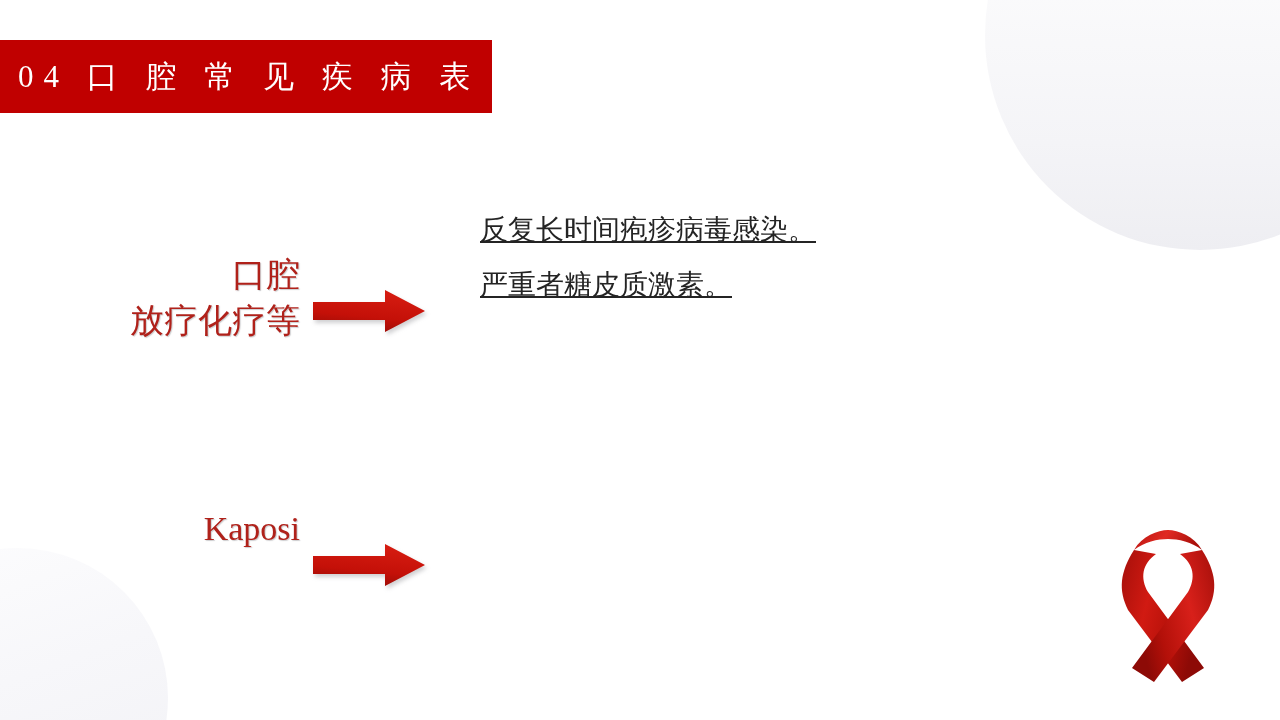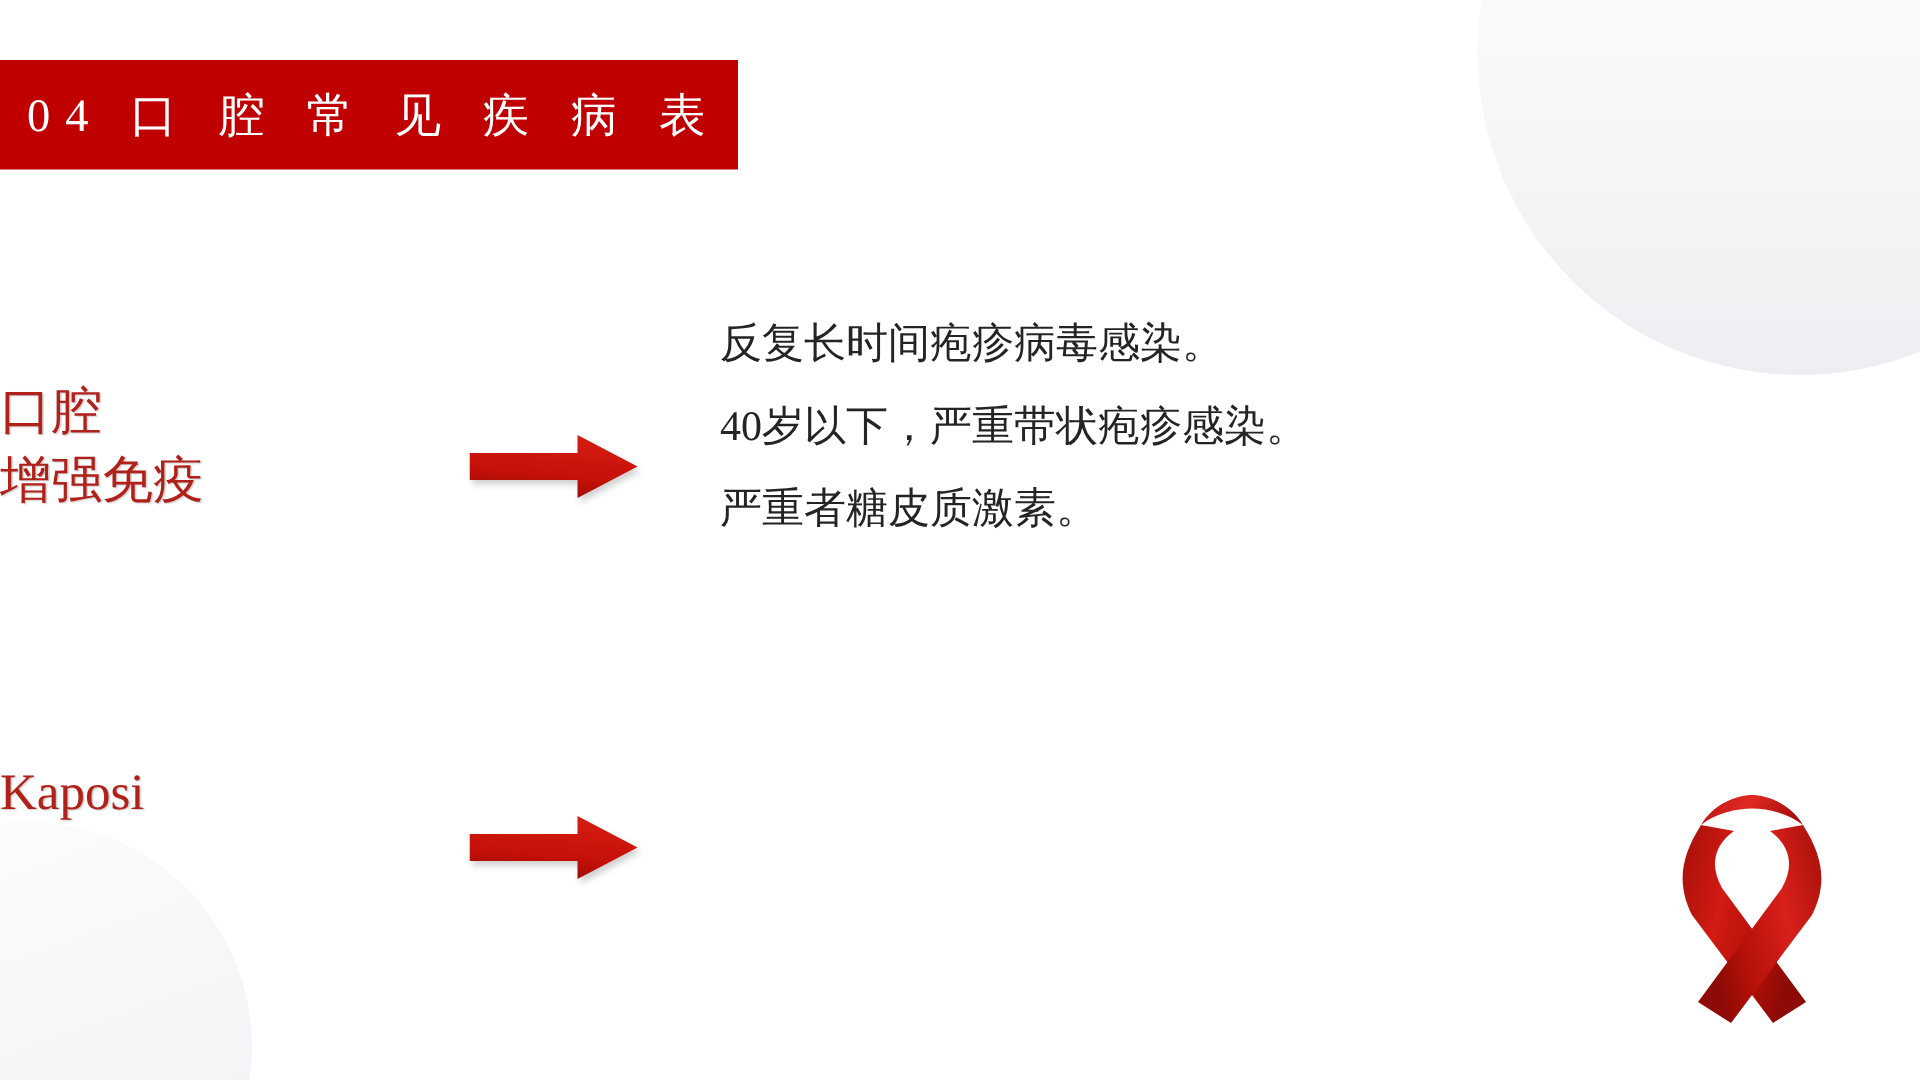--- a/index.html
+++ b/index.html
@@ -71,21 +71,21 @@
   .row {
     position: absolute;
     display: flex;
     align-items: flex-start;
   }
   .row-virus { left: 0; top: 196px; }
   .row-kaposi { left: 0; top: 486px; }
 
   .label {
     width: 300px;
-    text-align: left;
+    text-align: right;
     color: #b0211a;
     font-size: 34px;
     line-height: 46px;
     text-shadow: 1px 1px 1px rgba(140,140,145,0.45);
     font-family: "Liberation Serif", "DejaVu Serif", serif;
     padding-top: 56px;
     box-sizing: border-box;
   }
   .row-kaposi .label { padding-top: 20px; }
   .label .line { display: block; white-space: nowrap; }
@@ -108,21 +108,21 @@
 
   
   .body-text {
     padding-top: 6px;
     color: #242424;
     font-size: 28px;
     line-height: 55px;
     font-family: "Liberation Serif", "DejaVu Serif", serif;
     white-space: nowrap;
   }
-  .body-text .tline { display: block; }
+  .body-text .tline { display: block; text-decoration: underline; }
 
   
   .ribbon {
     position: absolute;
     left: 1112px;
     top: 528px;
     width: 112px;
     height: 172px;
   }
 </style>
@@ -135,39 +135,38 @@
   <div class="deco-circle-bl"></div>
 
   <div class="title-banner">
     <span class="title-text">04  口 腔 常 见 疾 病 表 现</span>
   </div>
 
   <div class="row row-virus">
 
     <div class="label">
       <span class="line">口腔</span>
-      <span class="line">增强免疫</span>
+      <span class="line">放疗化疗等</span>
     </div>
 
     <div class="arrow-cell">
       <svg class="arrow" viewBox="0 0 112 42">
         <defs>
           <linearGradient id="agrad1" x1="0" y1="1" x2="0.25" y2="0">
             <stop offset="0%" stop-color="#8f0b06"></stop>
             <stop offset="45%" stop-color="#c41008"></stop>
             <stop offset="100%" stop-color="#d41b10"></stop>
           </linearGradient>
         </defs>
         <path d="M0,12 L72,12 L72,0 L112,21 L72,42 L72,30 L0,30 Z" fill="url(#agrad1)"></path>
       </svg>
     </div>
 
     <div class="body-text">
       <span class="tline">反复长时间疱疹病毒感染。</span>
-      <span class="tline">40岁以下，严重带状疱疹感染。</span>
       <span class="tline">严重者糖皮质激素。</span>
     </div>
   </div>
 
   <div class="row row-kaposi">
 
     <div class="label">
       <span class="line">Kaposi</span>
     </div>
 

